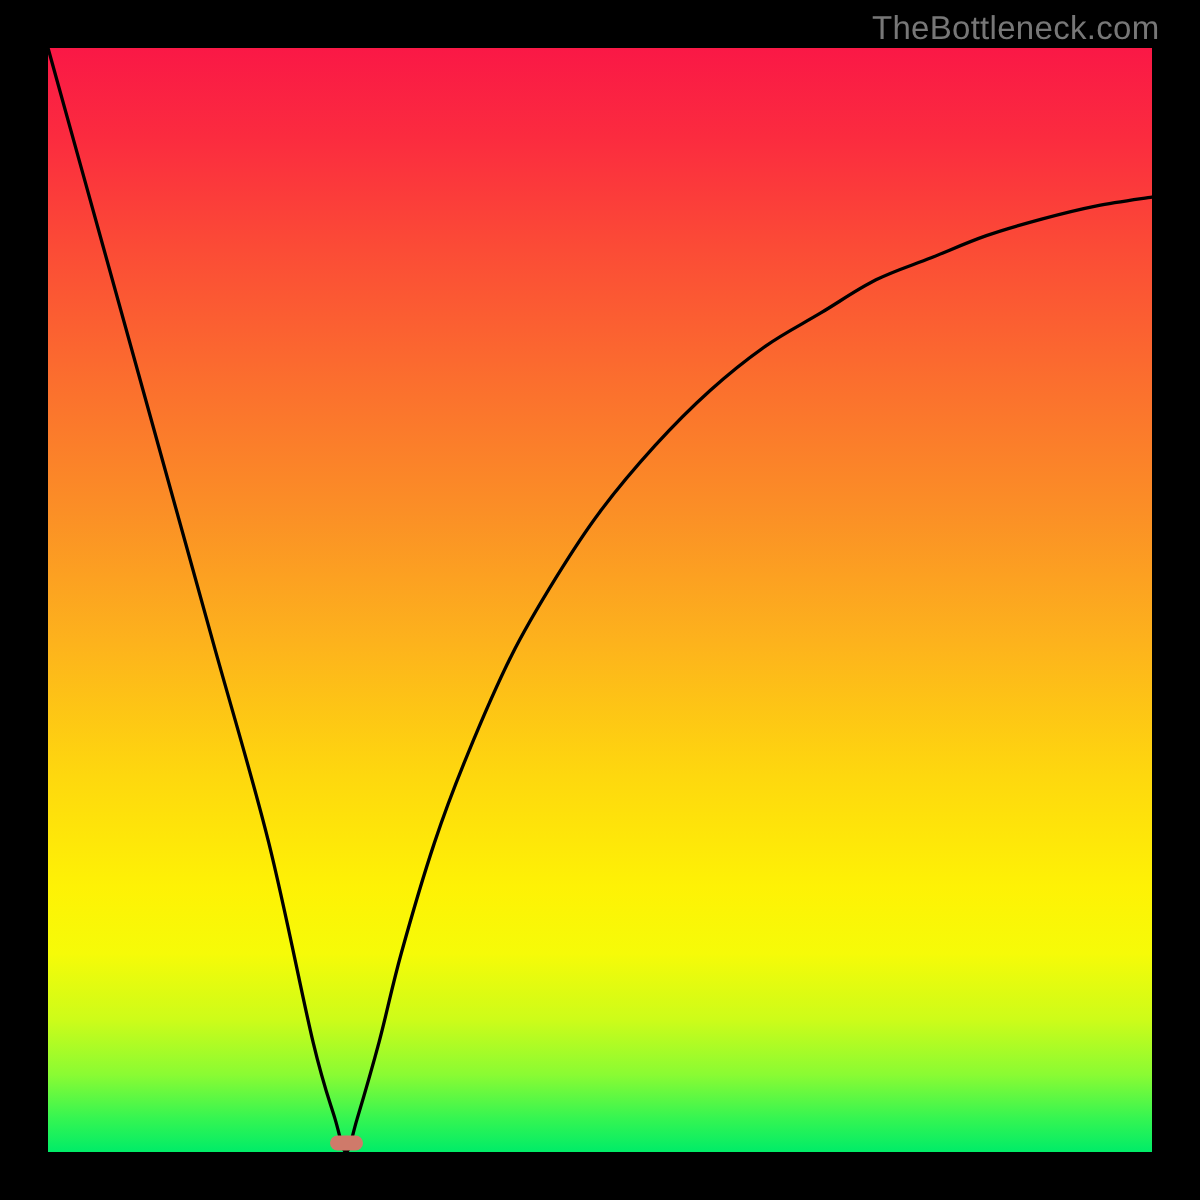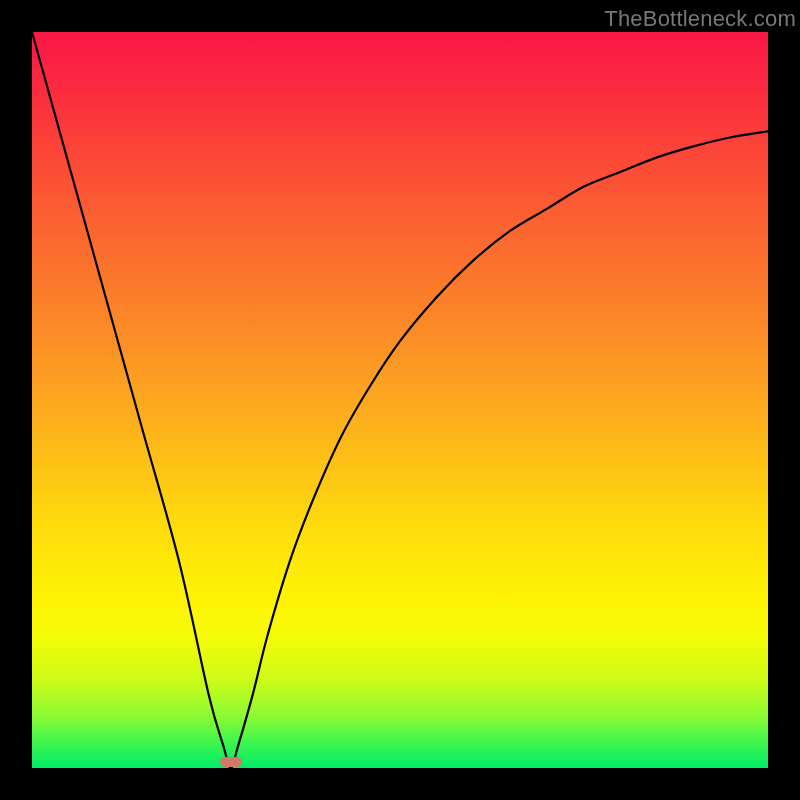--- a/index.html
+++ b/index.html
@@ -37,21 +37,21 @@
       #f6fb08 82%,
       #cdfc19 88%,
       #8afb33 93%,
       #34f552 97%,
       #00ec68 100%
     );
   }
   .watermark {
     position: absolute;
     top: 6px;
-    right: 4px;
+    right: 27px;
     color: #777;
     font-size: 22px;
     font-weight: 500;
     letter-spacing: 0.2px;
     user-select: none;
   }
   svg.curve {
     position: absolute;
     left: 0;
     top: 0;

